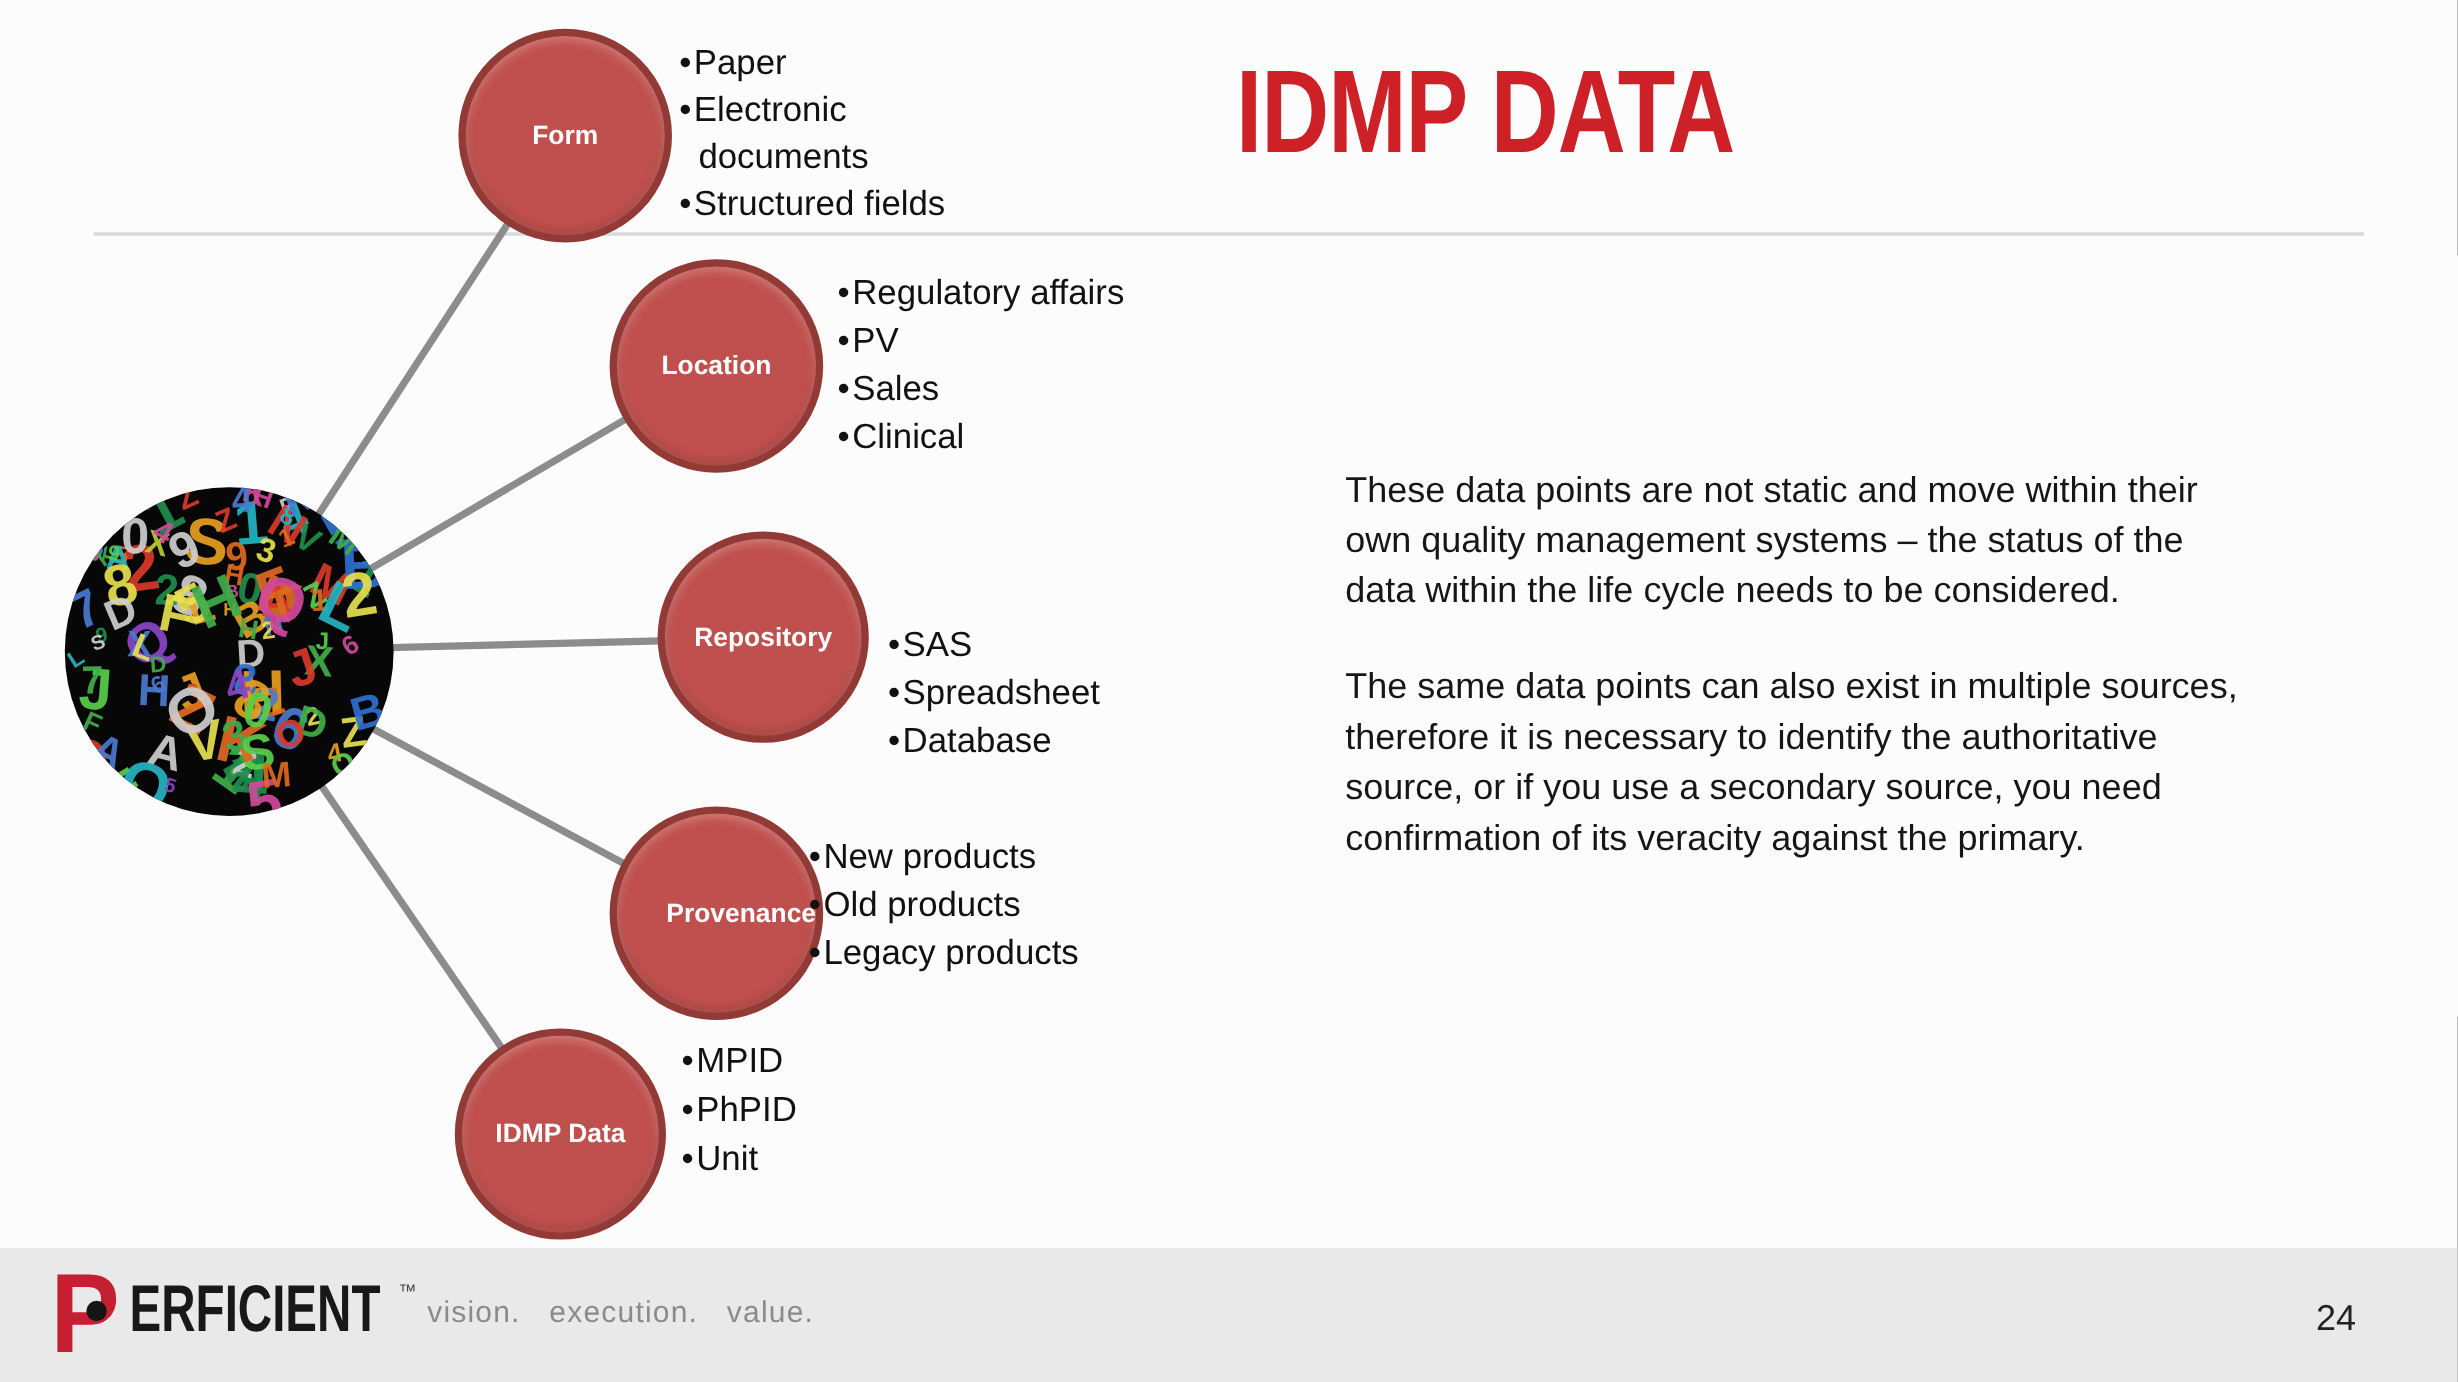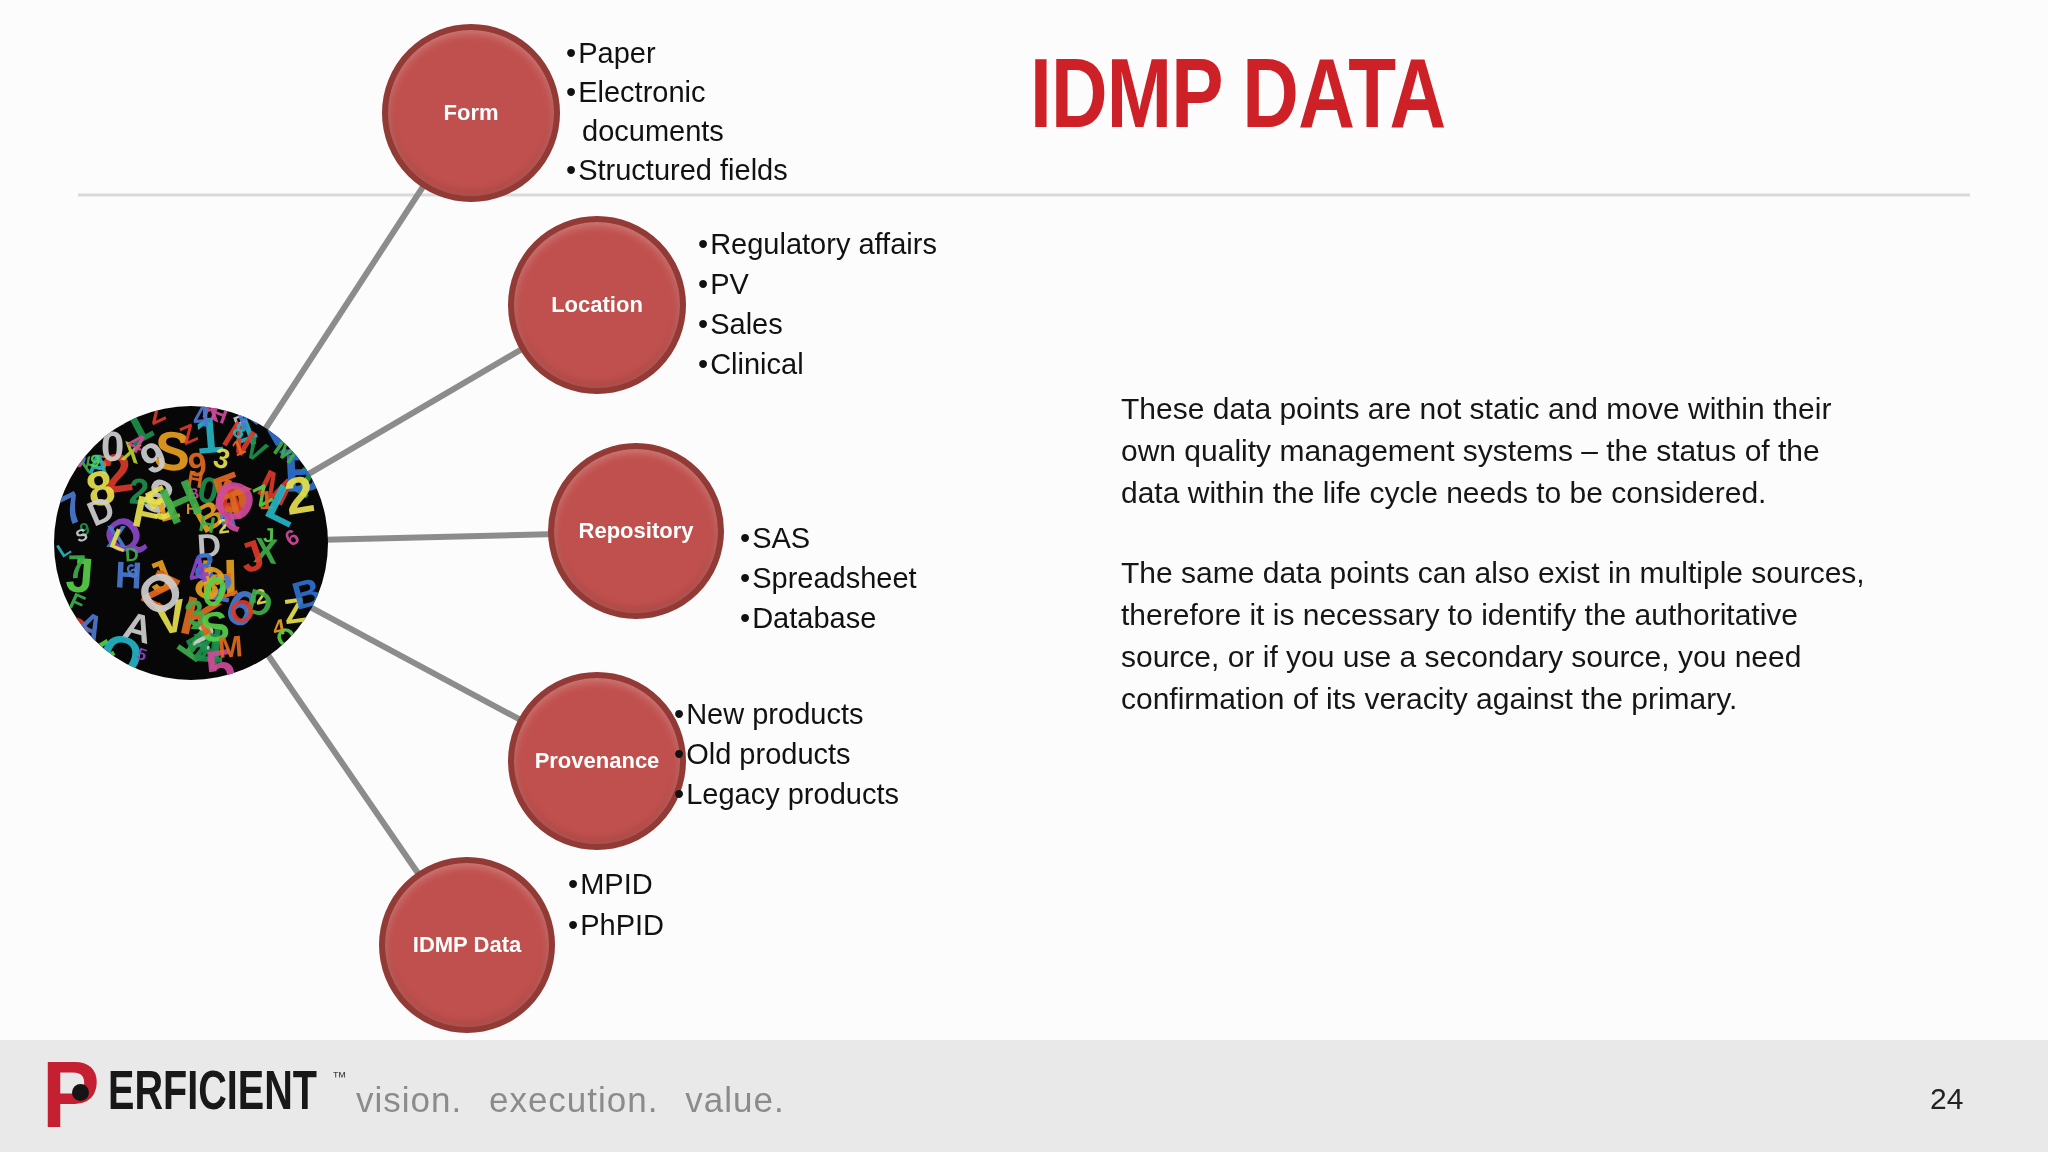--- a/index.html
+++ b/index.html
@@ -22,21 +22,21 @@
   .node-circle {
     position:absolute; width:178px; height:178px; border-radius:50%;
     background:#c0504d; border:6px solid #913a36; box-sizing:border-box;
     display:flex; align-items:center; justify-content:center; z-index:3;
     box-shadow: inset 0 3px 8px rgba(255,255,255,.28), inset 0 -4px 8px rgba(0,0,0,.15);
   }
   .node-circle .lbl { color:#fff; font-weight:bold; font-size:22px; text-align:center; }
   .n0 { left:382px; top:24px; }
   .n1 { left:508px; top:216px; }
   .n2 { left:548px; top:443px; width:176px; height:176px; }
-  .n3 { left:508px; top:672px; }
+  .n3 { left:508px; top:672px;justify-content:flex-end; }
   .n4 { left:379px; top:857px; width:176px; height:176px; }
 
   
   .bullets {
     position:absolute; margin:0; padding:0; list-style:none; z-index:3;
     color:#111; font-size:29px;
   }
   .bullets li { padding-left:16px; text-indent:-16px; }
   .bullets li::before { content:"\2022"; margin-right:2px; }
   .b0 { left:566px; top:34px;  width:245px; line-height:39px; }
@@ -77,21 +77,21 @@
   }
   #logo-rest {
     position:absolute; left:108px; top:1063px; font-size:55px; line-height:1;
     font-weight:bold; color:#181818; transform:scaleX(0.72); transform-origin:left top;
     white-space:nowrap; z-index:5;
   }
   #logo-tm {
     position:absolute; left:332px; top:1068px; font-size:15px; color:#444; z-index:5;
   }
   #tagline {
-    position:absolute; left:356px; top:1080px; font-size:35px; color:#8b8b8b;
+    position:absolute; left:356px; top:1080px; font-size:25px; color:#8b8b8b;
     letter-spacing:1px; word-spacing:16px; white-space:nowrap; z-index:5;
   }
   #page-number {
     position:absolute; left:1930px; top:1082px; font-size:30px; color:#222; z-index:5;
   }
 </style>
 </head>
 <body>
 
 <div id="slide">
@@ -263,20 +263,21 @@
         <li>New products</li>
         <li>Old products</li>
         <li>Legacy products</li>
       </ul>
       <div class="node-circle n4">
         <span class="lbl">IDMP Data</span>
       </div>
       <ul class="bullets b4">
         <li>MPID</li>
         <li>PhPID</li>
+        <li>Unit</li>
       </ul>
     </div>
 
   <div id="title">IDMP DATA</div>
 
   <div id="body-text">
     <p>These data points are not static and move within their own quality management systems – the status of the data within the life cycle needs to be considered.</p>
     <p>The same data points can also exist in multiple sources, therefore it is necessary to identify the authoritative source, or if you use a secondary source, you need confirmation of its veracity against the primary.</p>
   </div>
 

